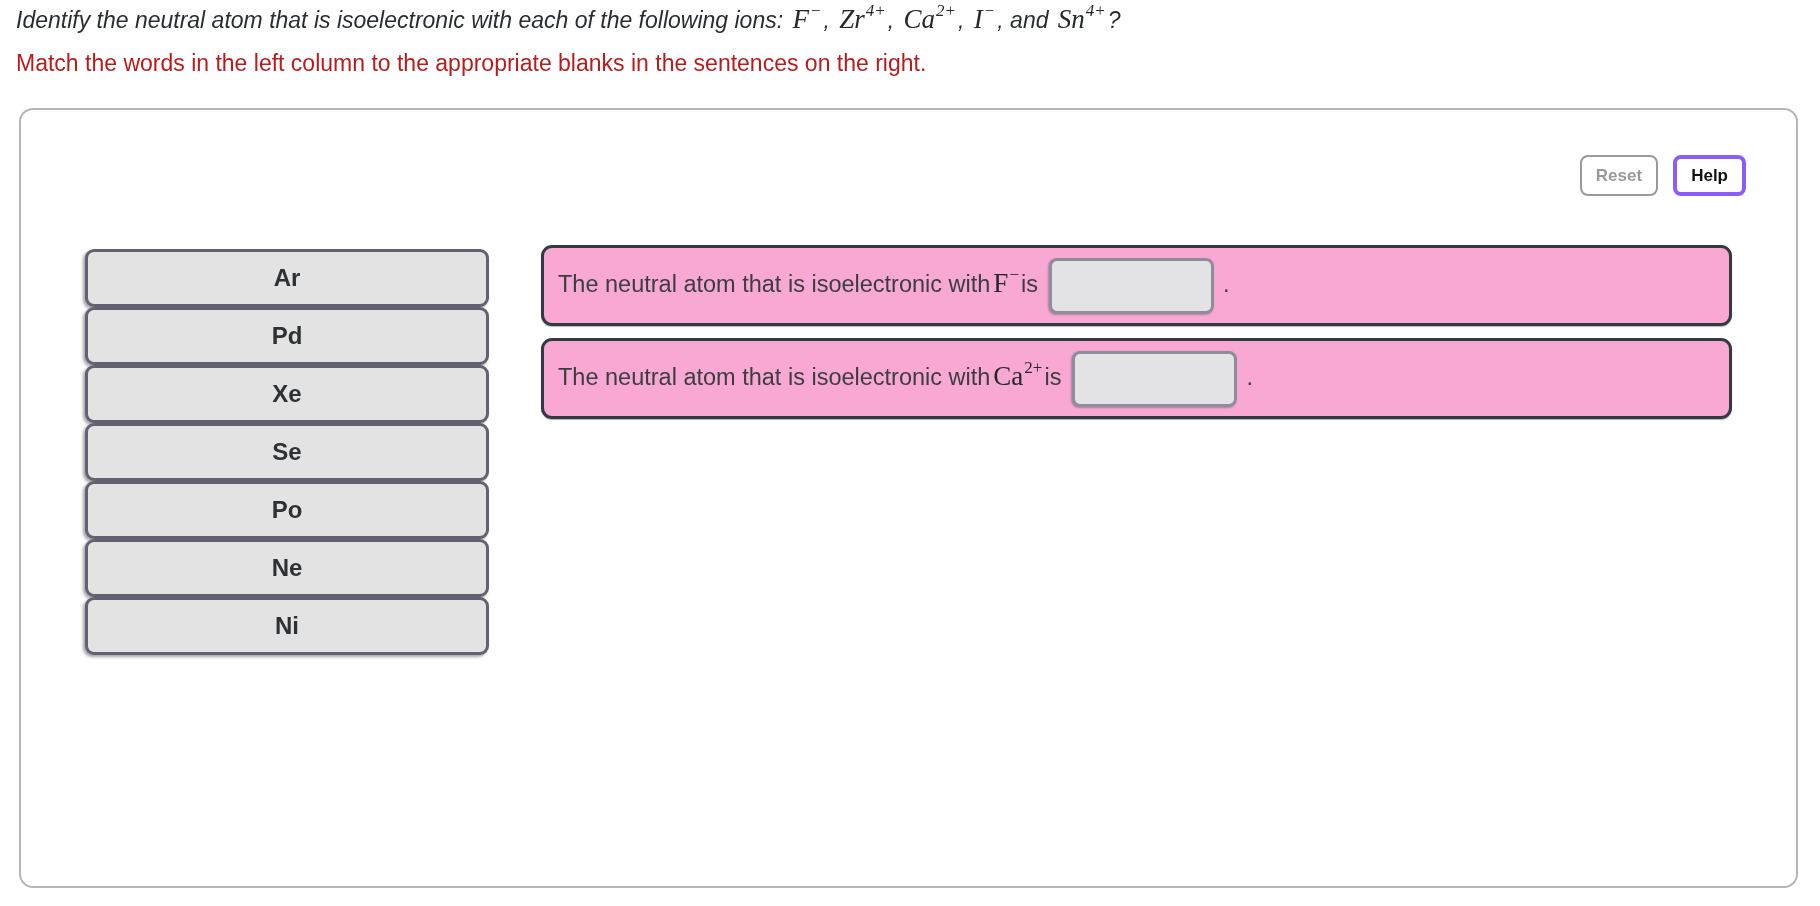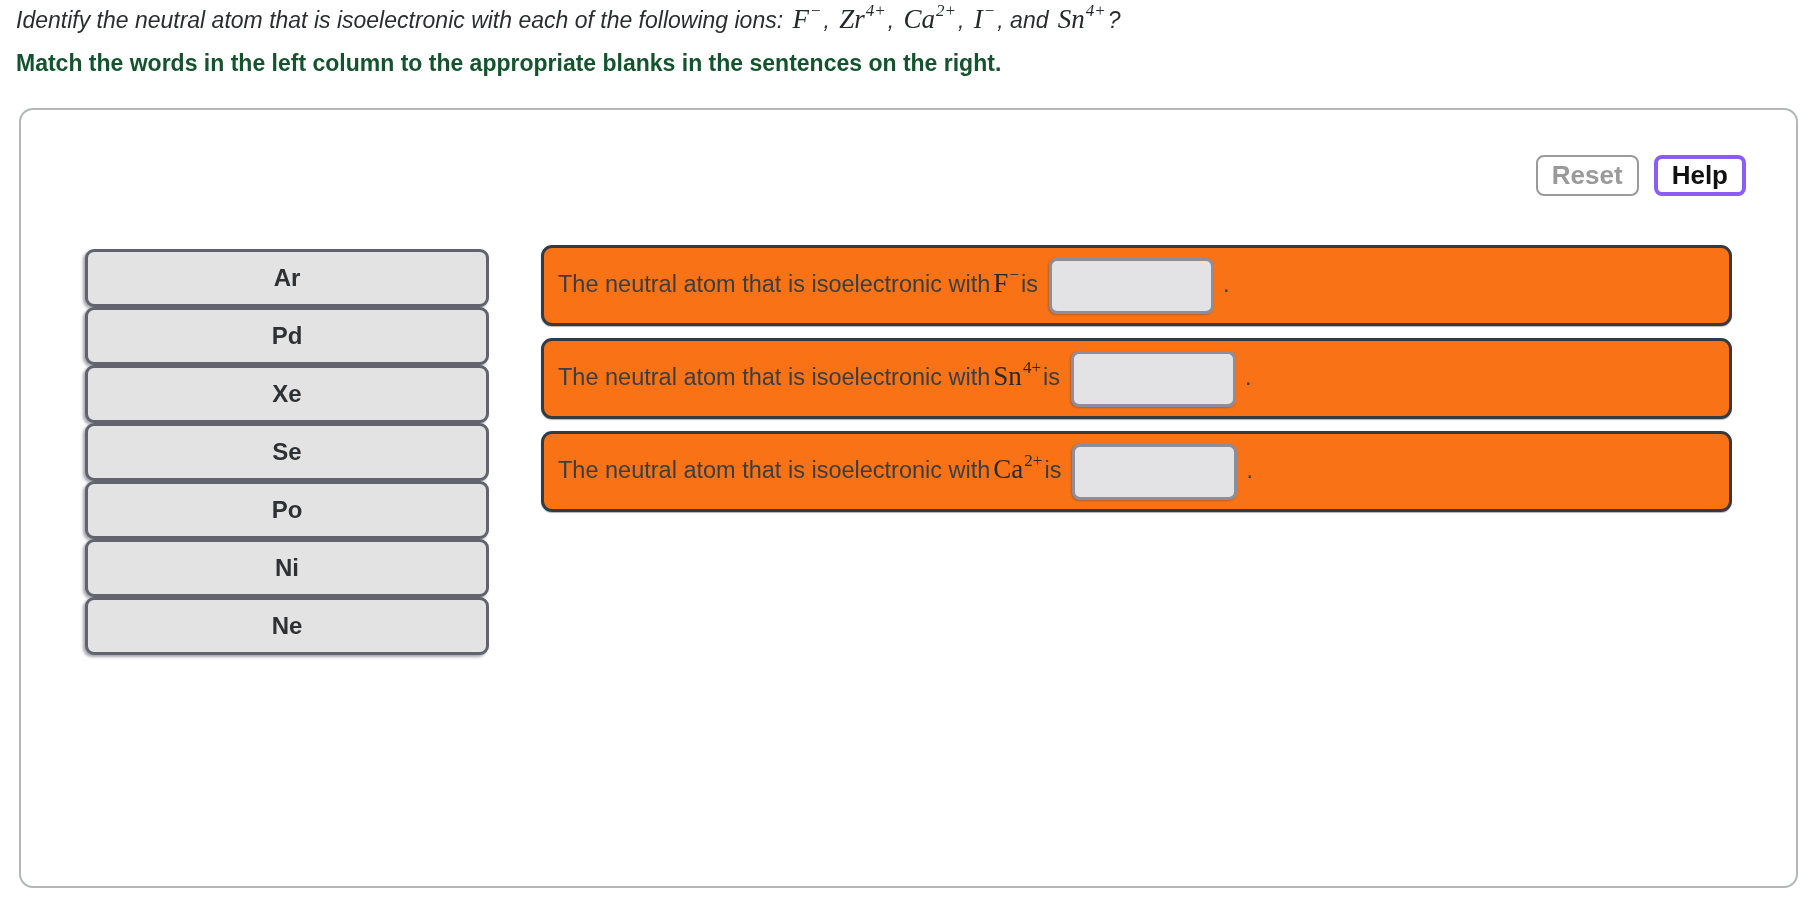--- a/index.html
+++ b/index.html
@@ -26,21 +26,21 @@
 
   
   .question {
     position: absolute; left: 16px; top: 2px;
     font-size: 23px; line-height: 34px; color: #2b2e30;
     white-space: nowrap;
     font-style: italic;
   }
   .instruction {
     position: absolute; left: 16px; top: 50px;
-    font-size: 23px; font-weight: bold; color: #14532d;
+    font-size: 23px; font-weight: normal; color: #b91c1c;
     white-space: nowrap;
   }
   .formula {
     font-family: "Liberation Serif", "DejaVu Serif", serif;
     font-size: 27px; color: #26292b;
     margin: 0 3px;
   }
   .formula sup {
     font-size: 17px; line-height: 0;
     position: relative; top: -2px; left: 1px;
@@ -58,21 +58,21 @@
   
   .toolbar {
     position: absolute; top: 45px; right: 50px;
     display: flex; gap: 15px;
   }
   .btn {
     height: 41px; padding: 13px 14px;
     background: #ffffff;
     border-radius: 8px;
     font-family: "Liberation Sans", sans-serif;
-    font-size: 26px; font-weight: bold;
+    font-size: 17px; font-weight: bold;
     display: flex; align-items: center; justify-content: center;
     cursor: pointer;
   }
   .btn-reset { border: 2px solid #9a9a9a; color: var(--reset-text); }
   .btn-help  { border: 4px solid #8b5cf6; color: var(--help-text); }
 
   
   .word-bank {
     position: absolute; left: 64px; top: 139px;
     width: 404px;
@@ -89,21 +89,21 @@
   }
 
   
   .sentences {
     position: absolute; left: 520px; top: 135px;
     width: 1191px;
   }
   .sentence-row {
     width: 1191px; min-height: 81px;
     margin-bottom: 12px;
-    background: #f97316;
+    background: #f9a8d4;
     border: 3px solid var(--sentence-border);
     border-radius: 11px;
     box-shadow: 0 1px 1px rgba(0,0,0,0.3);
     display: flex; align-items: center;
     padding: 0 14px;
   }
   .s-line { font-size: 23.5px; color: #3a3e41; }
   .blank {
     display: inline-block; vertical-align: middle;
     width: 165px; height: 56px;
@@ -144,37 +144,34 @@
 
   <div class="tile">
     <span class="tile-label">Se</span>
   </div>
 
   <div class="tile">
     <span class="tile-label">Po</span>
   </div>
 
   <div class="tile">
-    <span class="tile-label">Ni</span>
+    <span class="tile-label">Ne</span>
   </div>
 
   <div class="tile">
-    <span class="tile-label">Ne</span>
+    <span class="tile-label">Ni</span>
   </div>
 
 </div>
 
   <div class="sentences">
   <div class="sentence-row">
     <div class="s-line"><span class="s-before">The neutral atom that is isoelectronic with</span><span class="formula"><span class="sym">F</span><sup class="chg">−</sup></span><span class="s-after">is</span><span class="blank"></span><span class="s-period">.</span></div>
   </div>
 
-  <div class="sentence-row">
-    <div class="s-line"><span class="s-before">The neutral atom that is isoelectronic with</span><span class="formula"><span class="sym">Sn</span><sup class="chg">4+</sup></span><span class="s-after">is</span><span class="blank"></span><span class="s-period">.</span></div>
-  </div>
 
 
   <div class="sentence-row">
     <div class="s-line"><span class="s-before">The neutral atom that is isoelectronic with</span><span class="formula"><span class="sym">Ca</span><sup class="chg">2+</sup></span><span class="s-after">is</span><span class="blank"></span><span class="s-period">.</span></div>
   </div>
 
 </div>
 
 </div>
 

